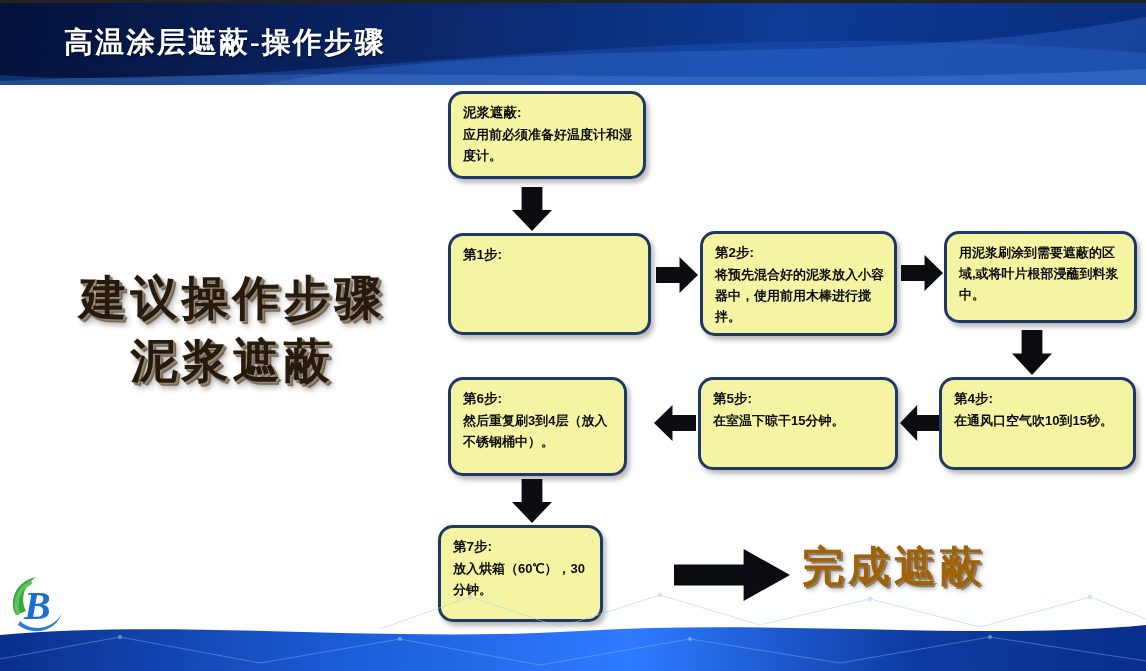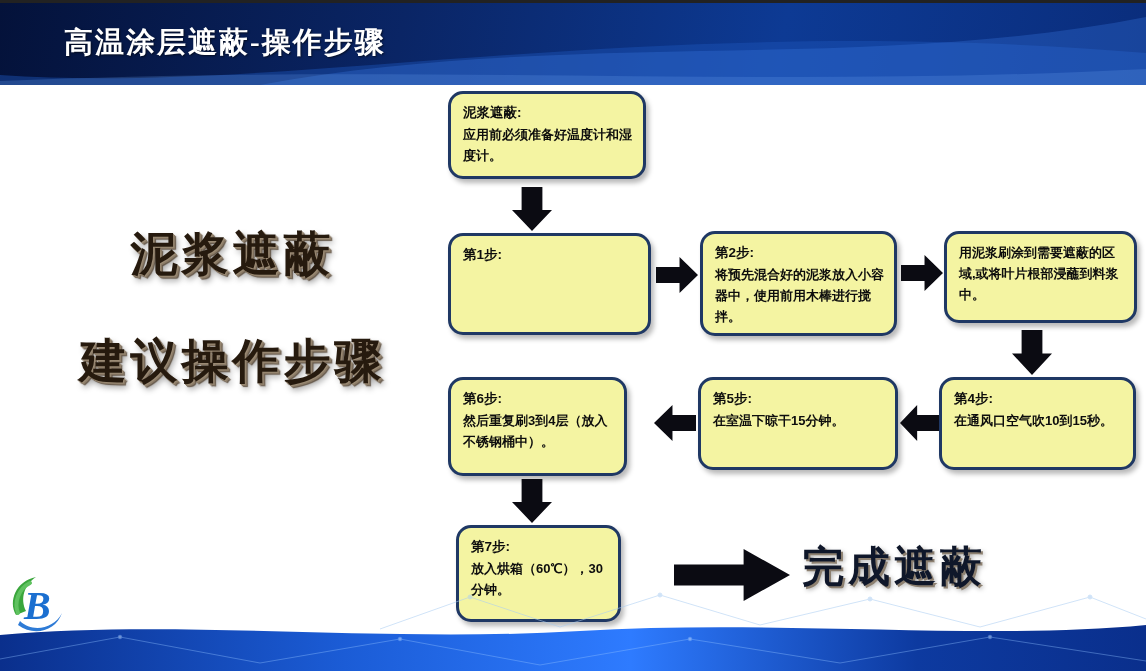--- a/index.html
+++ b/index.html
@@ -60,21 +60,21 @@
   .fbox .t { display:block; font-size:13.5px; }
   .fbox .b { display:block; }
 
   .box-prep  { left:448px; top:88px;  width:198px; min-height:88px; }
   .box-s1    { left:448px; top:230px; width:203px; min-height:102px; }
   .box-s2    { left:700px; top:228px; width:197px; min-height:90px; }
   .box-s3    { left:944px; top:228px; width:193px; min-height:92px; }
   .box-s4    { left:939px; top:374px; width:197px; min-height:93px; }
   .box-s5    { left:698px; top:374px; width:200px; min-height:93px; }
   .box-s6    { left:448px; top:374px; width:179px; min-height:99px; }
-  .box-s7    { left:456px; top:522px; width:165px; min-height:97px; }
+  .box-s7    { left:438px; top:522px; width:165px; min-height:97px; }
 
   
   .arrow { position:absolute; background:#0b0b12; }
   .a-down  { clip-path:polygon(24% 0, 76% 0, 76% 52%, 100% 52%, 50% 100%, 0 52%, 24% 52%); }
   .a-right { clip-path:polygon(0 28%, 56% 28%, 56% 0, 100% 50%, 56% 100%, 56% 72%, 0 72%); }
   .a-left  { clip-path:polygon(100% 28%, 44% 28%, 44% 0, 0 50%, 44% 100%, 44% 72%, 100% 72%); }
 
   .ar-d1 { left:512px;  top:184px; width:40px;  height:44px; }
   .ar-r1 { left:656px;  top:254px; width:42px;  height:36px; }
   .ar-r2 { left:901px;  top:252px; width:42px;  height:36px; }
@@ -83,21 +83,21 @@
   .ar-l2 { left:654px;  top:402px; width:42px;  height:36px; }
   .ar-d3 { left:512px;  top:476px; width:40px;  height:44px; }
   .ar-big{ left:674px;  top:546px; width:116px; height:52px;
            clip-path:polygon(0 30%, 60% 30%, 60% 0, 100% 50%, 60% 100%, 60% 70%, 0 70%); }
 
   
   .result-label {
     position:absolute; left:802px; top:536px;
     font-size:42px; font-weight:900;
     letter-spacing:4px;
-    color:#0f172a;
+    color:#a16207;
     text-shadow:2px 2px 0 #8d8070, 3px 3px 5px rgba(0,0,0,.35);
   }
 
   
   .bottom-band { position:absolute; left:0; bottom:0; width:1146px; height:85px; pointer-events:none; }
 
   
   .logo { position:absolute; left:6px; top:560px; width:62px; height:72px; }
 </style>
 </head>
@@ -108,22 +108,22 @@
   <div class="header">
     <svg class="header-swoosh" width="1146" height="82" viewBox="0 0 1146 82">
       <path d="M0,72 C300,92 640,8 1146,50 L1146,82 L0,82 Z" fill="#1d55b8" opacity="0.45"></path>
       <path d="M260,82 C560,26 860,70 1146,14 L1146,82 Z" fill="#3b7ae6" opacity="0.30"></path>
       <path d="M0,78 C420,60 760,86 1146,66 L1146,82 L0,82 Z" fill="#6ea4f0" opacity="0.22"></path>
     </svg>
   </div>
   <div class="slide-title">高温涂层遮蔽-操作步骤</div>
 
   <div class="left-heading">
+    <div class="hl hl2">建议操作步骤</div>
     <div class="hl">泥浆遮蔽</div>
-    <div class="hl hl2">建议操作步骤</div>
   </div>
 
   <div class="fbox box-prep">
     <span class="t">泥浆遮蔽:</span>
     <span class="b">应用前必须准备好温度计和湿度计。</span>
   </div>
 
   <div class="fbox box-s1">
     <span class="t">第1步:</span>
   </div>

